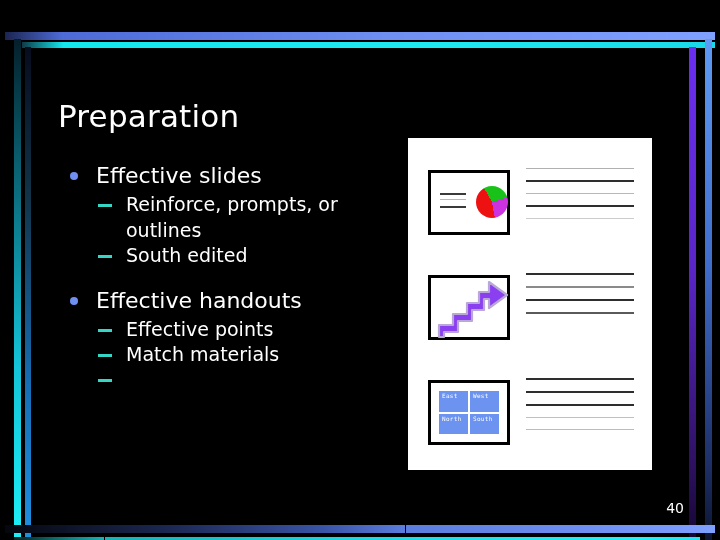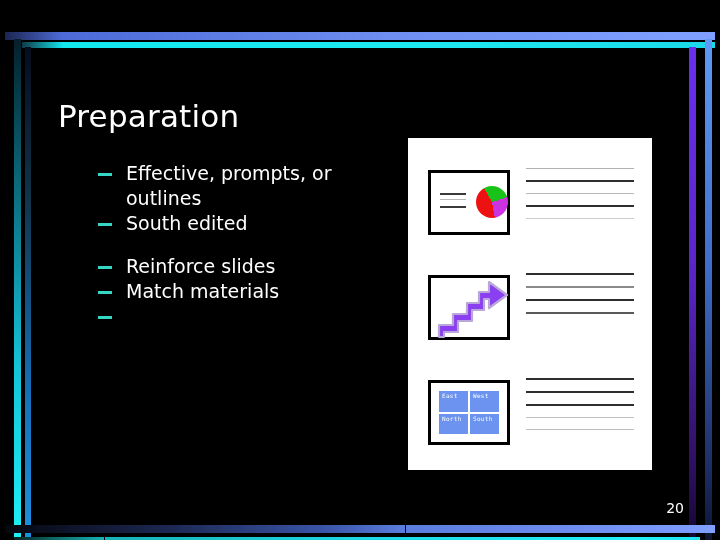--- a/index.html
+++ b/index.html
@@ -228,37 +228,45 @@
   <div class="bar-right-blue"></div>
   <div class="bar-bot-blue-a"></div>
   <div class="bar-bot-blue-b"></div>
   <div class="bar-bot-cyan-a"></div>
   <div class="bar-bot-cyan-b"></div>
 
   <div class="title">Preparation</div>
 
   <div class="bullets">
 
+    <div class="lvl1">
+      <span class="dot"></span>
+      <span>Effective slides</span>
+    </div>
     <div class="sub">
       <div class="lvl2">
         <span class="dash"></span>
-        <span>Effective, prompts, or outlines</span>
+        <span>Reinforce, prompts, or outlines</span>
       </div>
       <div class="lvl2">
         <span class="dash"></span>
         <span>South edited</span>
       </div>
     </div>
 
     <div class="gap-lg"></div>
 
+    <div class="lvl1">
+      <span class="dot"></span>
+      <span>Effective handouts</span>
+    </div>
     <div class="sub">
       <div class="lvl2">
         <span class="dash"></span>
-        <span>Reinforce slides</span>
+        <span>Effective points</span>
       </div>
       <div class="lvl2">
         <span class="dash"></span>
         <span>Match materials</span>
       </div>
       <div class="lvl2">
         <span class="dash"></span>
       </div>
     </div>
 
@@ -308,15 +316,15 @@
     <div class="rules r3">
       <div class="rule" style="height:2px;background:#2e2e2e"></div>
       <div class="rule" style="height:2px;background:#2e2e2e"></div>
       <div class="rule" style="height:2px;background:#2e2e2e"></div>
       <div class="rule" style="height:1px;background:#c0c0c0"></div>
       <div class="rule" style="height:1px;background:#bcbcbc"></div>
     </div>
 
   </div>
 
-  <div class="pagenum">20</div>
+  <div class="pagenum">40</div>
 
 </div>
 
 </body></html>

